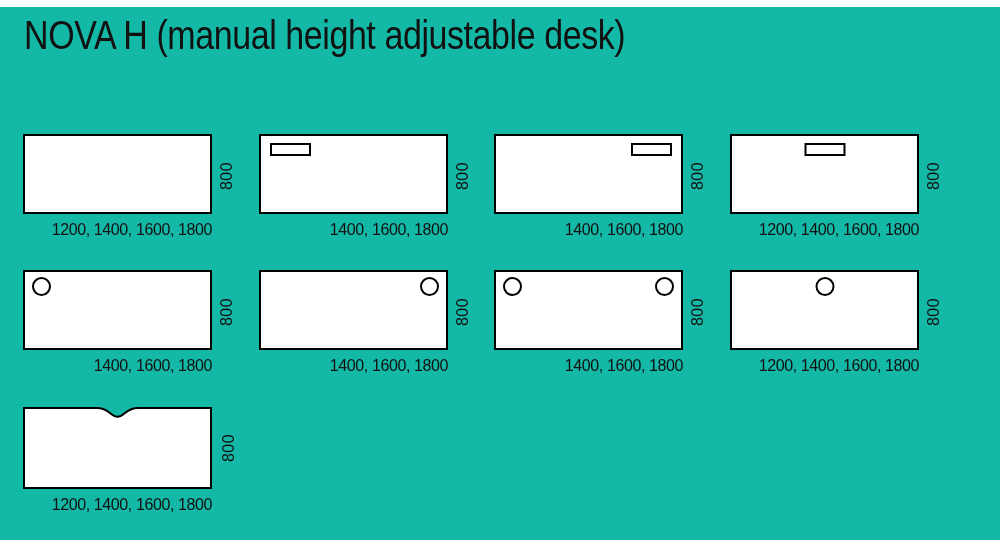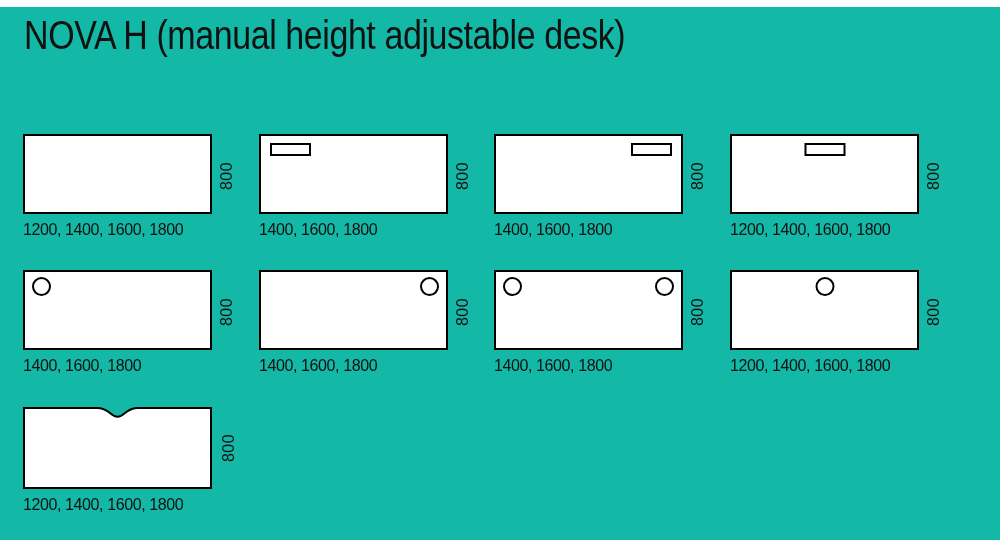--- a/index.html
+++ b/index.html
@@ -50,21 +50,21 @@
   .depth{
     position:absolute;left:100%;top:0;width:34px;
     display:flex;align-items:center;justify-content:center;
   }
   .depth span{
     display:block;transform:rotate(-90deg);
     font-size:16px;letter-spacing:0.5px;color:#111;white-space:nowrap;
   }
   .widths{
     margin-top:7px;width:100%;
-    text-align:left;font-size:16px;letter-spacing:-0.4px;
+    text-align:right;font-size:16px;letter-spacing:-0.4px;
     color:#111;white-space:nowrap;
   }
 </style>
 </head>
 <body>
 
 <div class="sheet">
   <h1 class="page-title">NOVA H (manual height adjustable desk)</h1>
   <div id="rows">
       <div class="desk-cell" style="left: 23px; top: 127px;">

